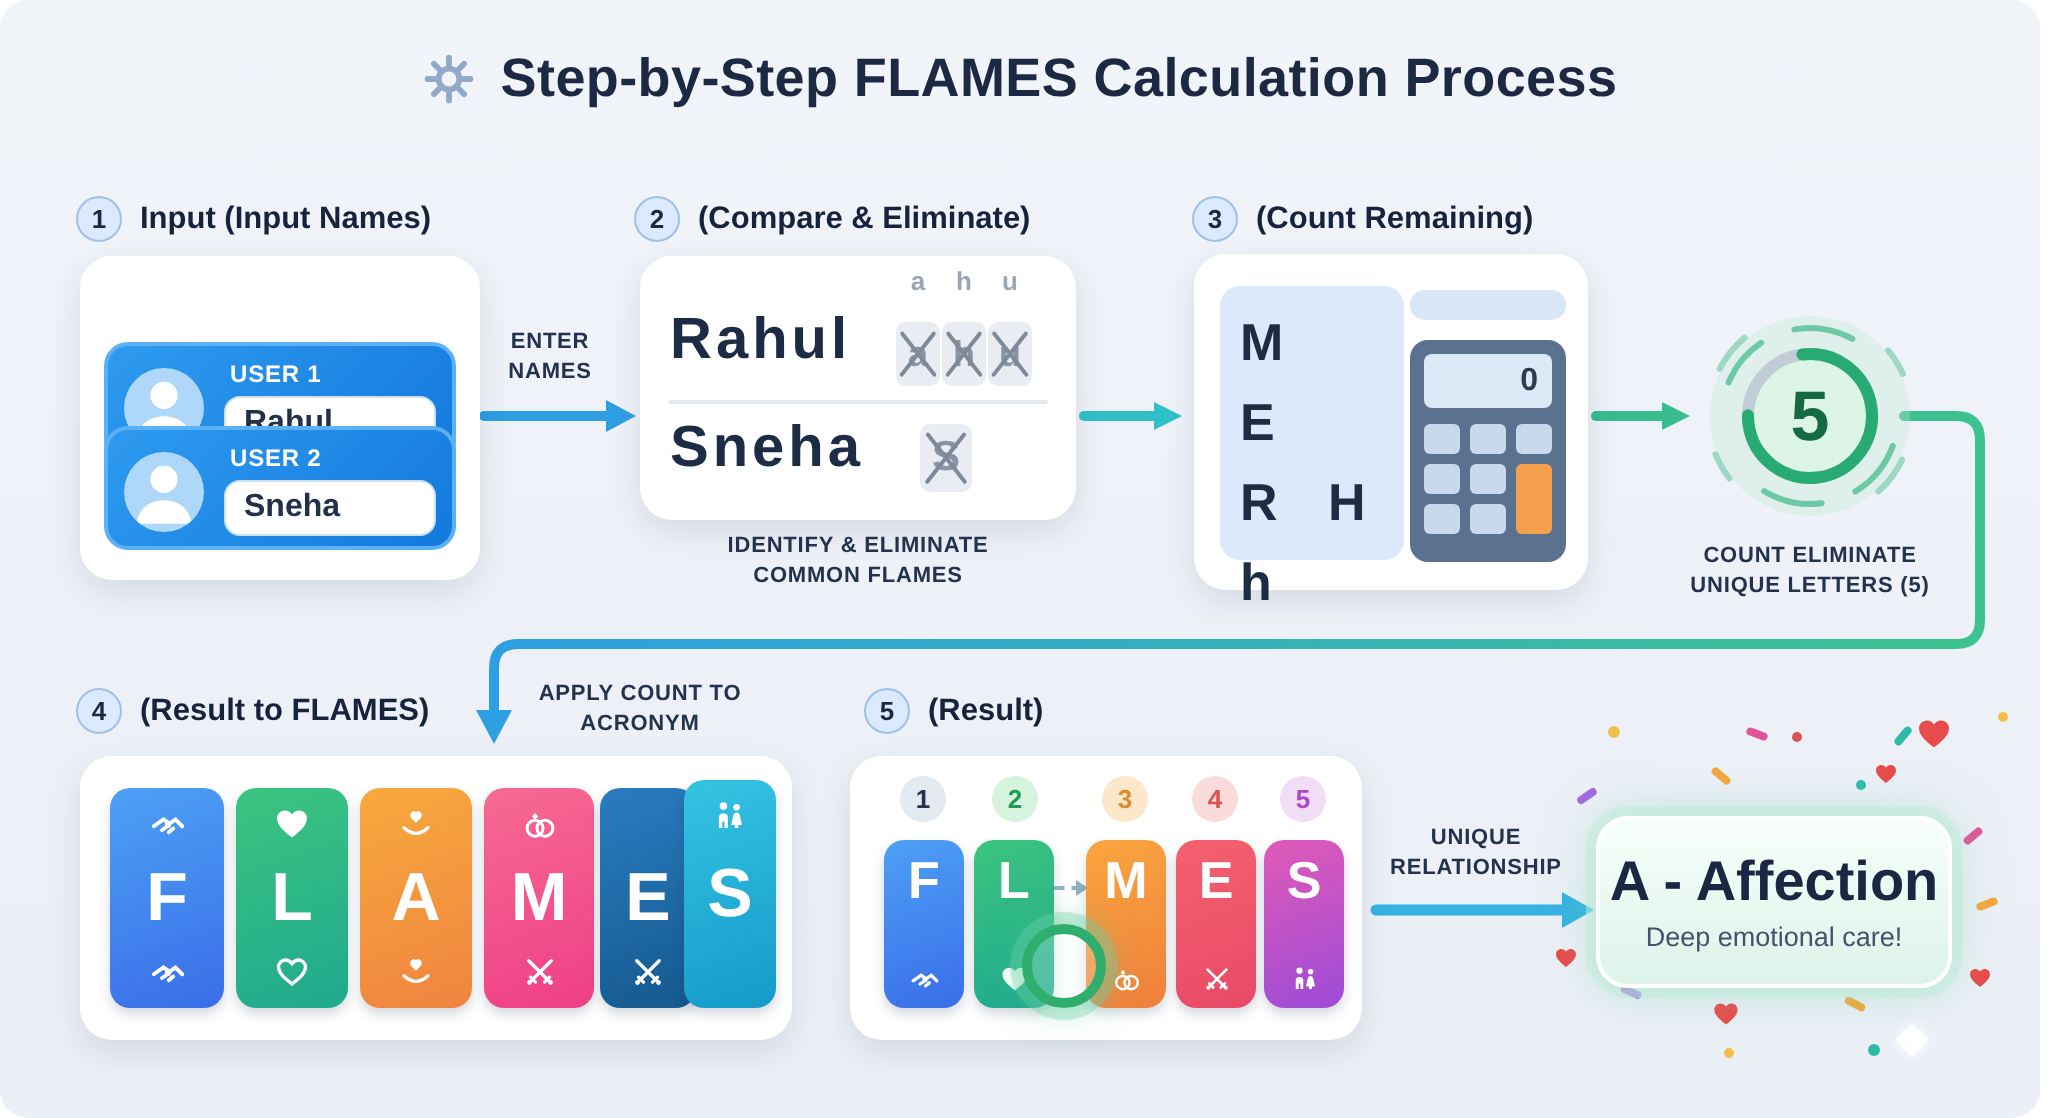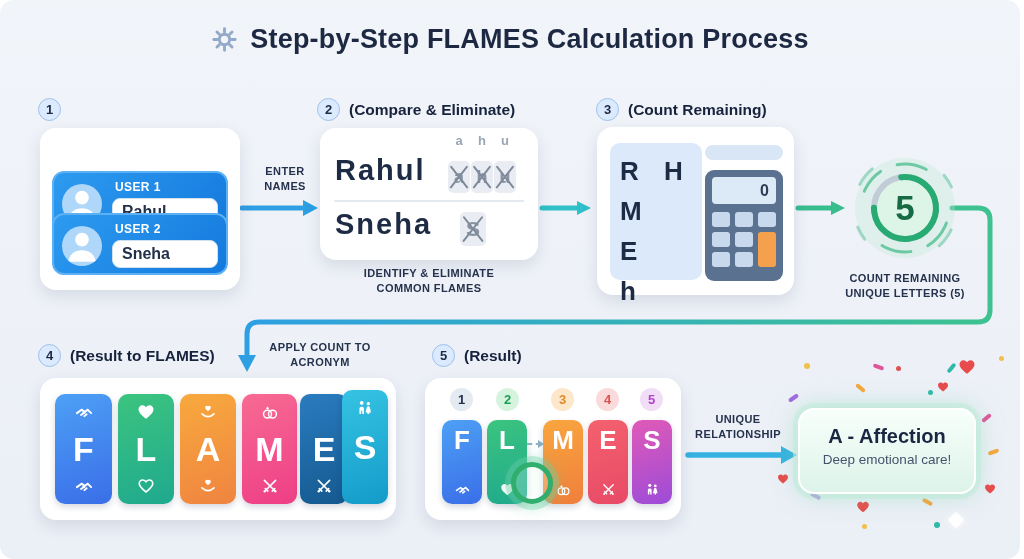--- a/index.html
+++ b/index.html
@@ -45,21 +45,21 @@
   .g-f{background:linear-gradient(160deg,#4da0f5,#3a6ee8);} .g-l{background:linear-gradient(160deg,#3cc47f,#1fa98e);}
   .g-a{background:linear-gradient(160deg,#f8a93e,#ef8440);} .g-m{background:linear-gradient(160deg,#f76a93,#ee3f86);}
   .g-e{background:linear-gradient(160deg,#2a7cc0,#15598f);} .g-s{background:linear-gradient(160deg,#35c3e3,#149bc9);}
   .g5-e{background:linear-gradient(160deg,#f4616e,#e84a67);} .g5-s{background:linear-gradient(160deg,#e05ab8,#9d4bd8);} .g5-m{background:linear-gradient(160deg,#f9a63f,#f07f3c);}
   .ncirc{position:absolute;top:10px;width:23px;height:23px;border-radius:50%;font-size:13px;font-weight:800;display:flex;align-items:center;justify-content:center;}
   .pulse{position:absolute;left:86px;top:84px;width:42px;height:42px;border:5px solid #2fae6e;border-radius:50%;background:rgba(233,250,241,.25);box-shadow:0 0 0 6px rgba(110,210,165,.35),0 0 18px rgba(80,200,150,.55);z-index:3;}
   .dash{position:absolute;left:102px;top:65px;width:14px;border-top:2.5px dashed #8fb3c6;}
   .dash:after{content:'';position:absolute;right:-7px;top:-5px;border:4px solid transparent;border-left:6px solid #8fb3c6;}
   
   .result{position:absolute;left:798px;top:408px;width:178px;height:86px;background:linear-gradient(180deg,#f7fffb,#ddf3e9);border-radius:16px;border:2px solid #ffffff;box-shadow:0 0 0 5px rgba(190,236,216,.5),0 0 24px rgba(120,212,176,.5);text-align:center;z-index:2;}
-  .rtitle{margin-top:15px;font-size:20px;font-weight:800;color:#1b2742;}
+  .rtitle{margin-top:15px;font-size:28px;font-weight:800;color:#1b2742;}
   .rsub{margin-top:4px;font-size:13.5px;color:#44536b;}
   .conf{position:absolute;border-radius:2px;}
   .dot{position:absolute;border-radius:50%;}
   svg{display:block;}
   .hiddefs{position:absolute;width:0;height:0;overflow:hidden;}
 </style>
 </head>
 <body>
 
 <svg class="hiddefs" xmlns="http://www.w3.org/2000/svg">
@@ -148,20 +148,21 @@
 
   <div class="titlebar">
     <svg class="icn" style="width:27px;height:27px;color:#93a9c9;">
         <use href="#i-gear"></use>
       </svg>
     <div class="title">Step-by-Step FLAMES Calculation Process</div>
   </div>
 
   <div class="stephead" style="left:38px;top:98px;">
     <div class="snum">1</div>
+    <div class="stitle">Input (Input Names)</div>
   </div>
   <div class="stephead" style="left:317px;top:98px;">
     <div class="snum">2</div>
     <div class="stitle">(Compare &amp; Eliminate)</div>
   </div>
   <div class="stephead" style="left:596px;top:98px;">
     <div class="snum">3</div>
     <div class="stitle">(Count Remaining)</div>
   </div>
   <div class="stephead" style="left:38px;top:344px;">
@@ -186,21 +187,21 @@
     <div class="ucard" style="top:85px;">
       <div class="avatar">
           <svg width="40" height="40" viewBox="0 0 24 24">
             <use href="#i-person"></use>
           </svg>
         </div>
       <div class="ulabel">USER 2</div>
       <input class="uinput" readonly="" value="Sneha" style="">
     </div>
   </div>
-  <div class="flowlabel" style="left:248px;top:164px;width:74px;">
+  <div class="flowlabel" style="left:238px;top:164px;width:74px;">
     <span>ENTER</span><br>
     <span>NAMES</span>
   </div>
 
   <div class="card" style="left:320px;top:128px;width:218px;height:132px;">
     <span class="ghost" style="left:128px;top:5px;">a</span>
     <span class="ghost" style="left:151px;top:5px;">h</span>
     <span class="ghost" style="left:174px;top:5px;">u</span>
     <div class="bigname" style="left:15px;top:26px;">Rahul</div>
     <div class="xt" style="left:128px;top:33px;">
@@ -226,22 +227,22 @@
         <i class="b"></i>
       </div>
   </div>
   <div class="flowlabel" style="left:328px;top:266px;width:202px;">
     <span>IDENTIFY &amp; ELIMINATE</span><br>
     <span>COMMON FLAMES</span>
   </div>
 
   <div class="card" style="left:597px;top:127px;width:197px;height:168px;">
     <div class="lpanel">
+      <div>M E</div>
       <div>R H</div>
-      <div>M E</div>
       <div>h</div>
     </div>
     <div class="deco"></div>
     <div class="calc">
       <div class="calcscreen">0</div>
       <div class="calcbtns">
         <div class="cb"></div>
           <div class="cb"></div>
           <div class="cb"></div>
         <div class="cb"></div>
@@ -255,21 +256,21 @@
 
   <svg style="position:absolute;left:845px;top:148px;" width="120" height="120" viewBox="0 0 120 120">
     <circle cx="60" cy="60" r="50" fill="#bfe9d4" opacity="0.32"></circle>
     <circle cx="60" cy="60" r="44" fill="none" stroke="#3cb985" stroke-width="3" stroke-linecap="round" stroke-dasharray="26 18 30 62" opacity="0.7" transform="rotate(25 60 60)"></circle>
     <circle cx="60" cy="60" r="51" fill="none" stroke="#3cb985" stroke-width="3" stroke-linecap="round" stroke-dasharray="14 44 20 84" opacity="0.45" transform="rotate(-40 60 60)"></circle>
     <circle cx="60" cy="60" r="31" fill="#dcf5e6" stroke="#c2ccd6" stroke-width="6"></circle>
     <circle cx="60" cy="60" r="31" fill="none" stroke="#27ab72" stroke-width="6" stroke-linecap="round" stroke-dasharray="150 45" transform="rotate(-97 60 60)"></circle>
     <text x="60" y="72" text-anchor="middle" font-size="35" font-weight="bold" fill="#176b44">5</text>
   </svg>
   <div class="flowlabel" style="left:825px;top:271px;width:160px;">
-    <span>COUNT REMAINING</span><br>
+    <span>COUNT ELIMINATE</span><br>
     <span>UNIQUE LETTERS (5)</span>
   </div>
 
   <div class="flowlabel" style="left:260px;top:340px;width:120px;">
     <span>APPLY COUNT TO</span><br>
     <span>ACRONYM</span>
   </div>
 
   <div class="card" style="left:40px;top:378px;width:356px;height:142px;">
     <div class="tile g-f" style="left:15px;top:16px;width:57px;height:110px;">

